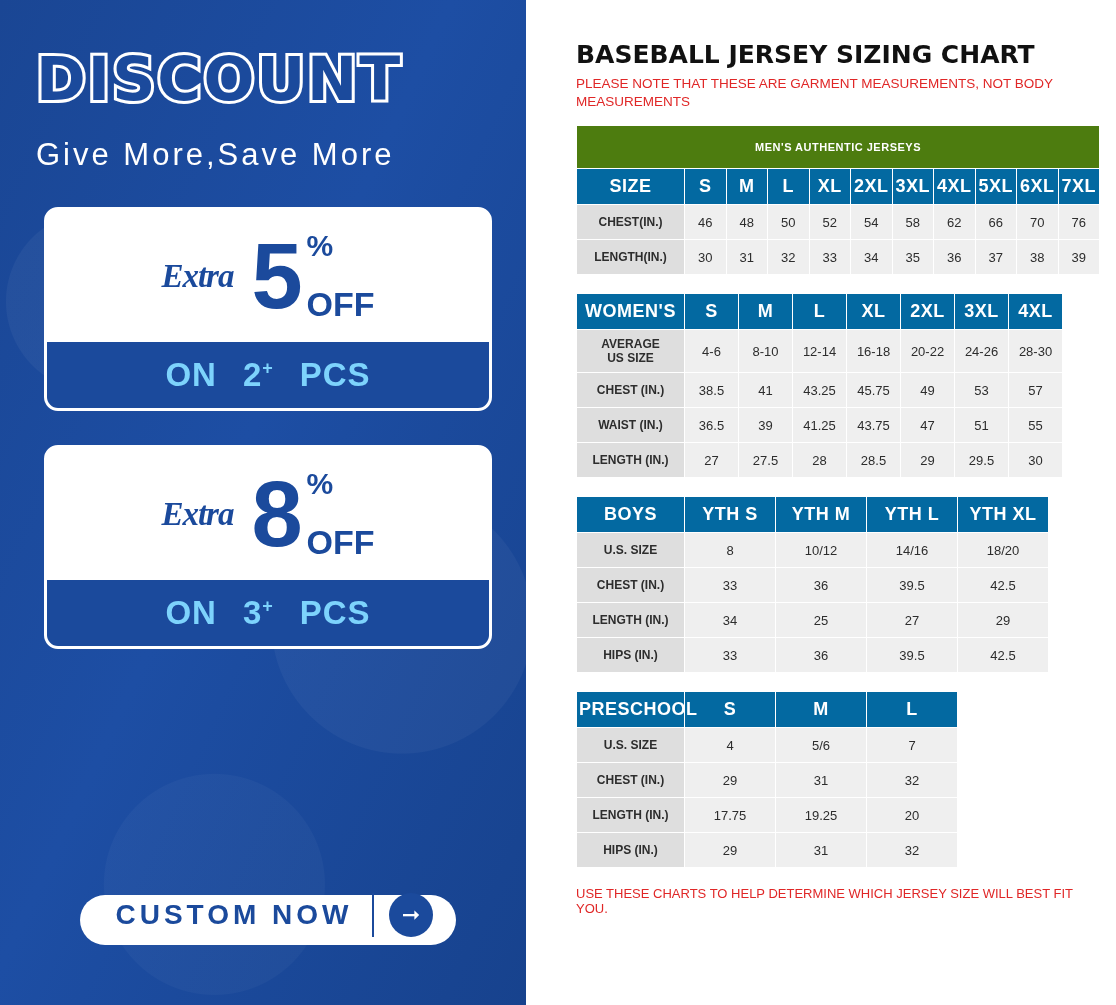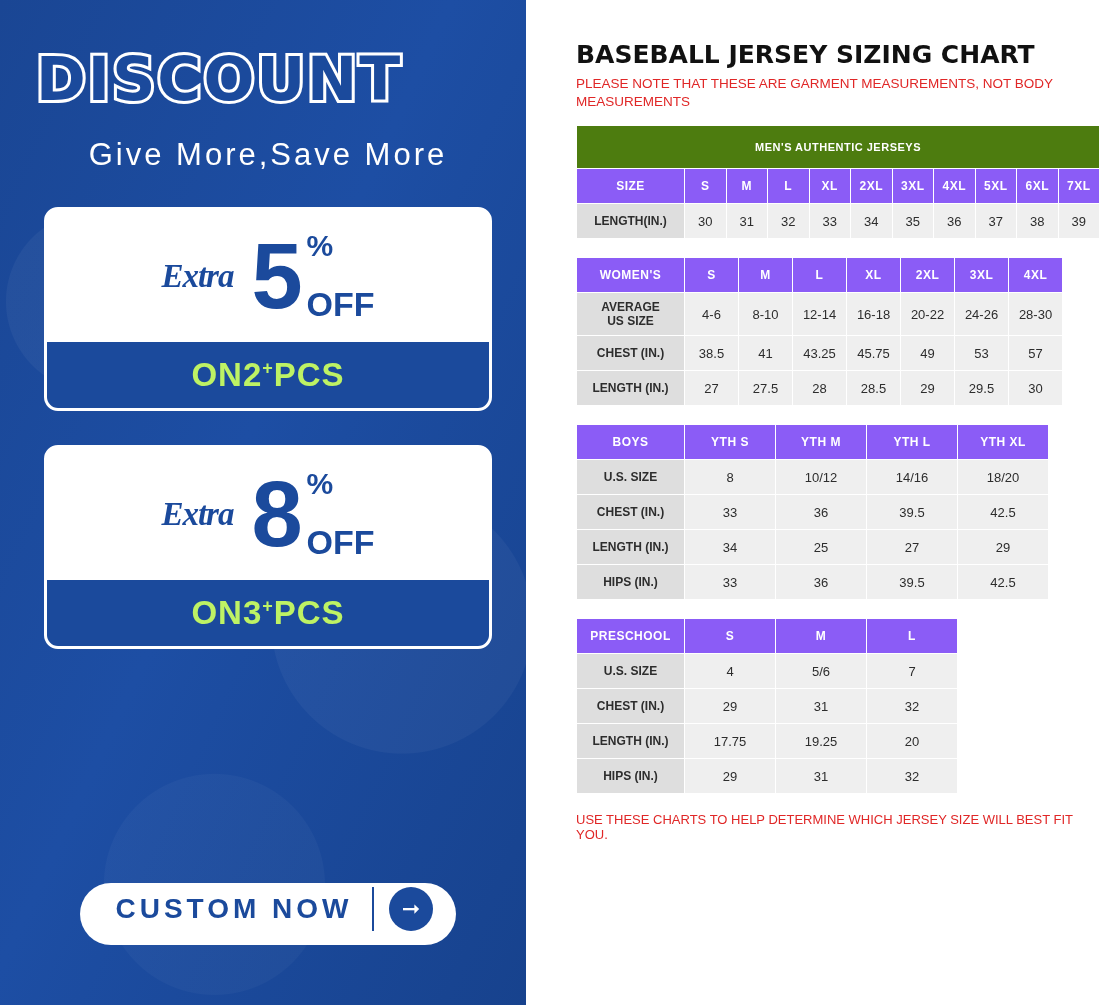--- a/index.html
+++ b/index.html
@@ -53,21 +53,21 @@
     font-weight: bold;
     font-size: 60px;
     letter-spacing: 2px;
     color: #1b4a9c;
     -webkit-text-stroke: 6px #ffffff;
     paint-order: stroke fill;
     line-height: 1.05;
   }
   .discount-sub {
     margin: 26px 0 12px 0;
-    text-align: center;
+    text-align: left;
     color: #ffffff;
     font-size: 31px;
     letter-spacing: 3px;
     font-family: "Liberation Sans", sans-serif;
     font-weight: 500;
   }
 
   .offer-card {
     margin: 34px 8px 0 8px;
     border: 3px solid #ffffff;
@@ -118,38 +118,39 @@
     font-size: 34px;
     font-weight: bold;
     line-height: 1;
     letter-spacing: 0px;
   }
   .offer-bottom {
     background: #1b4a9c;
     display: flex;
     align-items: center;
     justify-content: center;
+    gap: 26px;
     height: 66px;
-    color: #bef264;
+    color: #7dd3fc;
     font-size: 33px;
     font-weight: bold;
     letter-spacing: 1px;
   }
   .offer-qty {
     font-size: 33px;
     font-weight: bold;
   }
   .offer-qty sup { font-size: 18px; }
 
   .custom-btn {
     position: absolute;
     left: 80px;
     bottom: 60px;
     width: 376px;
-    height: 62px;
+    height: 50px;
     background: #ffffff;
     border-radius: 33px;
     display: flex;
     align-items: center;
     justify-content: space-between;
     padding: 0 8px 10px 0;
     box-sizing: border-box;
     cursor: pointer;
   }
   .custom-btn-label {
@@ -223,24 +224,24 @@
   }
   table.sizing th.banner {
     background: #4d7c0f;
     color: #ffffff;
     font-weight: bold;
     font-size: 11px;
     letter-spacing: 0.5px;
     padding: 11px 2px;
   }
   table.sizing th.hdr {
-    background: #8b5cf6;
+    background: #0369a1;
     color: #ffffff;
     font-weight: bold;
-    font-size: 12px;
+    font-size: 18px;
     letter-spacing: 0.5px;
   }
   table.sizing td.rowlabel {
     background: #dedede;
     font-weight: bold;
     font-size: 12px;
     color: #2d2d2d;
   }
   table.sizing td.val { background: #efefef; }
   .chart-footer {
@@ -331,20 +332,33 @@
             <th class="hdr">L</th>
             <th class="hdr">XL</th>
             <th class="hdr">2XL</th>
             <th class="hdr">3XL</th>
             <th class="hdr">4XL</th>
             <th class="hdr">5XL</th>
             <th class="hdr">6XL</th>
             <th class="hdr">7XL</th>
           </tr>
           <tr>
+            <td class="rowlabel">CHEST(IN.)</td>
+            <td class="val">46</td>
+            <td class="val">48</td>
+            <td class="val">50</td>
+            <td class="val">52</td>
+            <td class="val">54</td>
+            <td class="val">58</td>
+            <td class="val">62</td>
+            <td class="val">66</td>
+            <td class="val">70</td>
+            <td class="val">76</td>
+          </tr>
+          <tr>
             <td class="rowlabel">LENGTH(IN.)</td>
             <td class="val">30</td>
             <td class="val">31</td>
             <td class="val">32</td>
             <td class="val">33</td>
             <td class="val">34</td>
             <td class="val">35</td>
             <td class="val">36</td>
             <td class="val">37</td>
             <td class="val">38</td>
@@ -388,20 +402,30 @@
             <td class="rowlabel">CHEST (IN.)</td>
             <td class="val">38.5</td>
             <td class="val">41</td>
             <td class="val">43.25</td>
             <td class="val">45.75</td>
             <td class="val">49</td>
             <td class="val">53</td>
             <td class="val">57</td>
           </tr>
           <tr>
+            <td class="rowlabel">WAIST (IN.)</td>
+            <td class="val">36.5</td>
+            <td class="val">39</td>
+            <td class="val">41.25</td>
+            <td class="val">43.75</td>
+            <td class="val">47</td>
+            <td class="val">51</td>
+            <td class="val">55</td>
+          </tr>
+          <tr>
             <td class="rowlabel">LENGTH (IN.)</td>
             <td class="val">27</td>
             <td class="val">27.5</td>
             <td class="val">28</td>
             <td class="val">28.5</td>
             <td class="val">29</td>
             <td class="val">29.5</td>
             <td class="val">30</td>
           </tr>
         </tbody>

